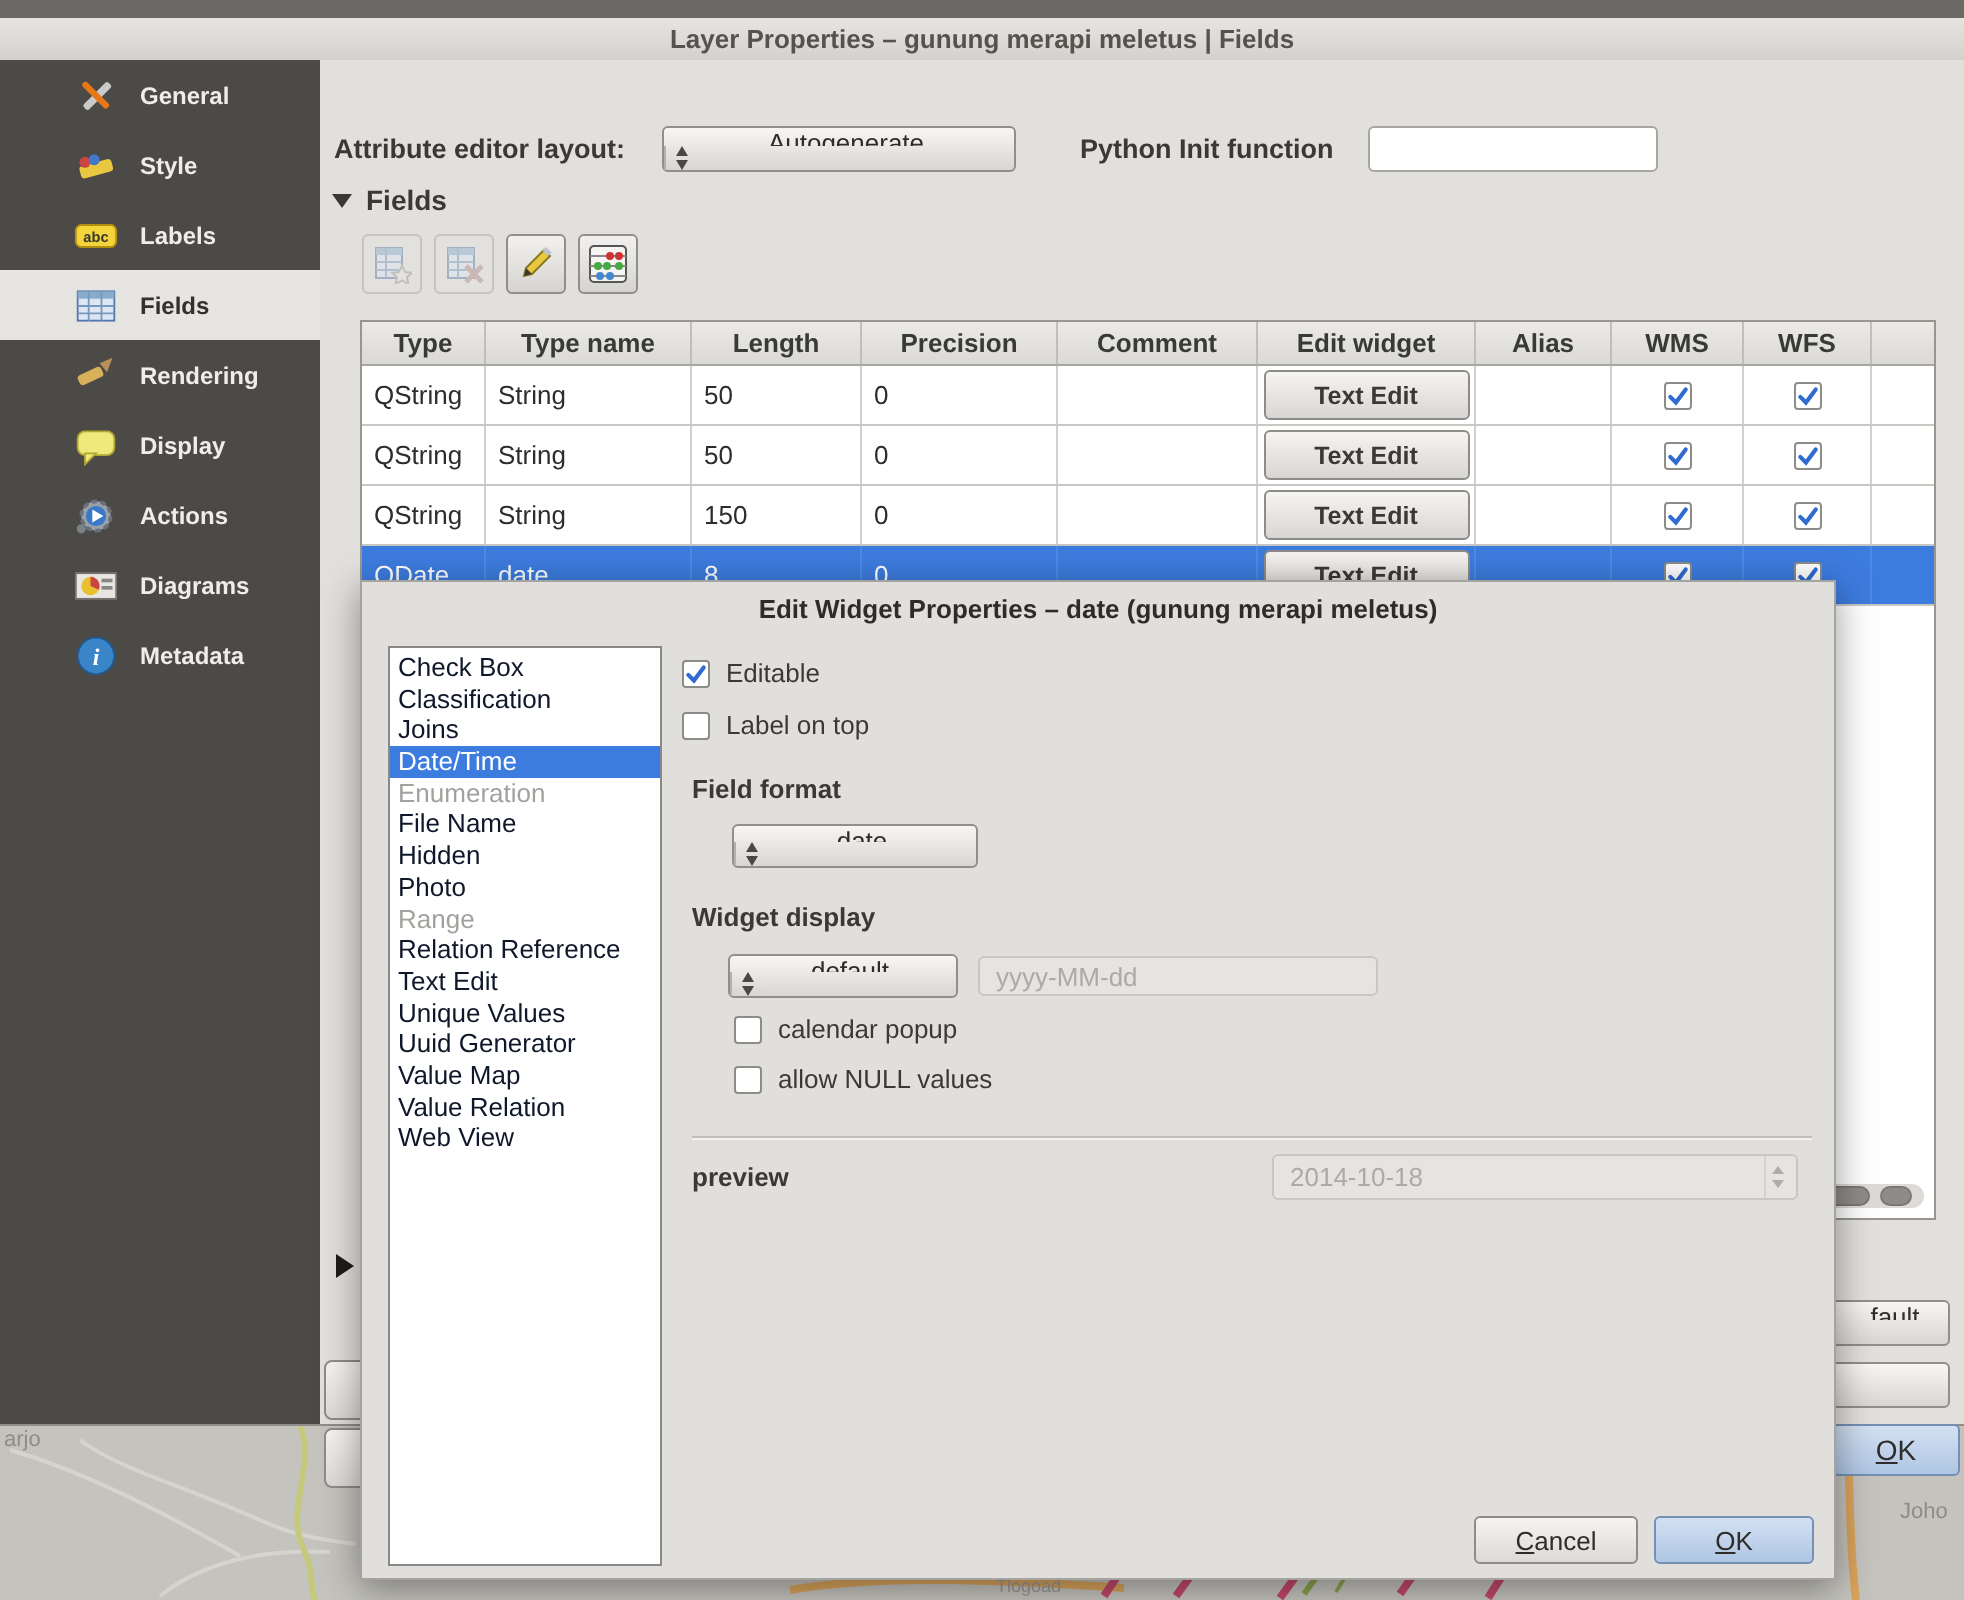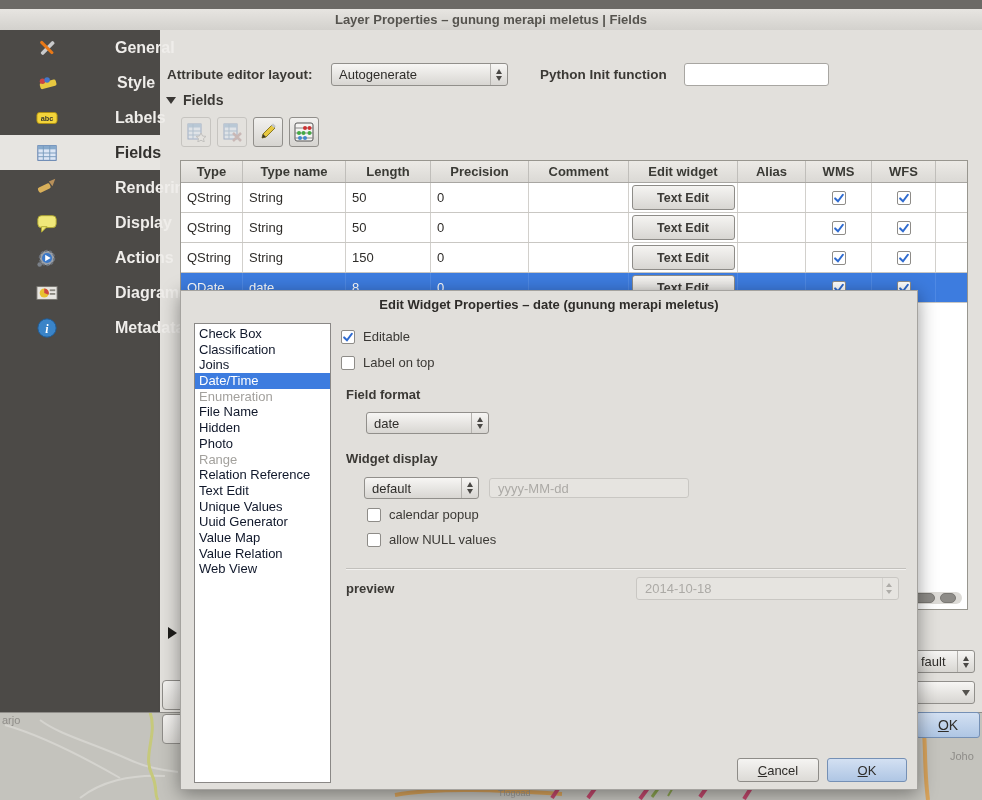--- a/index.html
+++ b/index.html
@@ -13,29 +13,29 @@
   #top-strip{position:absolute;left:0;top:0;width:982px;height:9px;background:#6c6a66;}
   #titlebar{position:absolute;left:0;top:9px;width:982px;height:21px;
             background:linear-gradient(#e7e5e1,#d3d1cd);border-bottom:1px solid #b5b3af;
             display:flex;align-items:center;justify-content:center;
             font-weight:700;color:#55534e;font-size:13px;}
   #app{position:absolute;left:0;top:30px;width:982px;height:682px;background:#e2e0dc;
        border-bottom:1px solid #8f8d89;}
   
   #sidebar{position:absolute;left:0;top:0;width:160px;height:682px;background:#4c4a47;}
   .side-item{height:35px;display:flex;align-items:center;gap:10px;padding-left:8px;cursor:default;}
-  .side-item .sl{color:#efedea;font-weight:700;font-size:16px;margin-left:47px;}
+  .side-item .sl{color:#efedea;font-weight:700;font-size:12px;}
   .side-item.sel{background:#e7e5e1;}
   .side-item.sel .sl{color:#33312e;}
   .si{width:24px;height:24px;display:flex;align-items:center;justify-content:center;margin-left:28px;}
   
   .lbl{position:absolute;font-weight:700;color:#3b3935;}
   .combo{position:absolute;display:flex;align-items:center;
          background:linear-gradient(#f7f6f4,#d8d6d2);border:1px solid #918f8b;border-radius:3px;
-         box-sizing:border-box;}
+         box-sizing:border-box;flex-direction:column;}
   .combo .cv{flex:1;padding-left:7px;white-space:nowrap;overflow:hidden;}
   .spin{width:16px;align-self:stretch;border-left:1px solid #b4b2ae;display:flex;flex-direction:column;
         align-items:center;justify-content:center;gap:2px;}
   .tri-up{width:0;height:0;border-left:3.5px solid transparent;border-right:3.5px solid transparent;border-bottom:5px solid #4a4845;}
   .tri-dn{width:0;height:0;border-left:3.5px solid transparent;border-right:3.5px solid transparent;border-top:5px solid #4a4845;}
   .tri-dn-lg{width:0;height:0;border-left:4.5px solid transparent;border-right:4.5px solid transparent;border-top:6px solid #55534f;}
   .tinput{position:absolute;background:#fff;border:1px solid #a8a6a2;border-radius:3px;box-sizing:border-box;}
   #fields-collapse{position:absolute;left:166px;top:62px;display:flex;align-items:center;gap:7px;}
   #fields-collapse .tri{width:0;height:0;border-left:5px solid transparent;border-right:5px solid transparent;border-top:7px solid #3a3835;}
   #fields-collapse .ft{font-weight:700;font-size:14px;color:#3b3935;}

